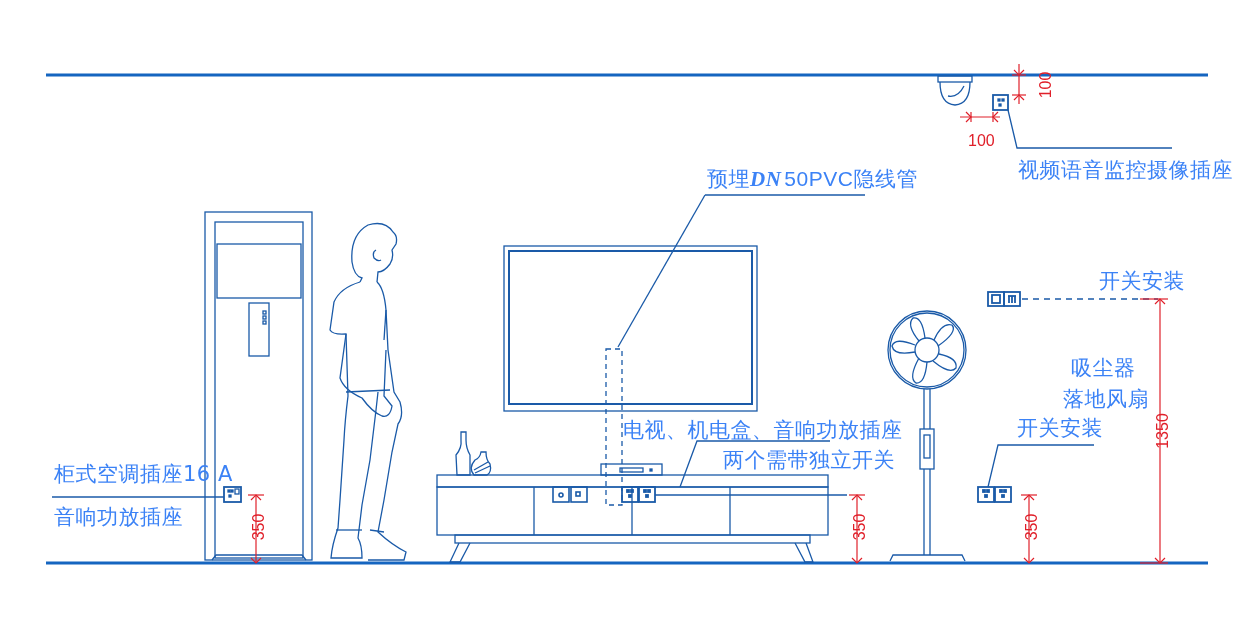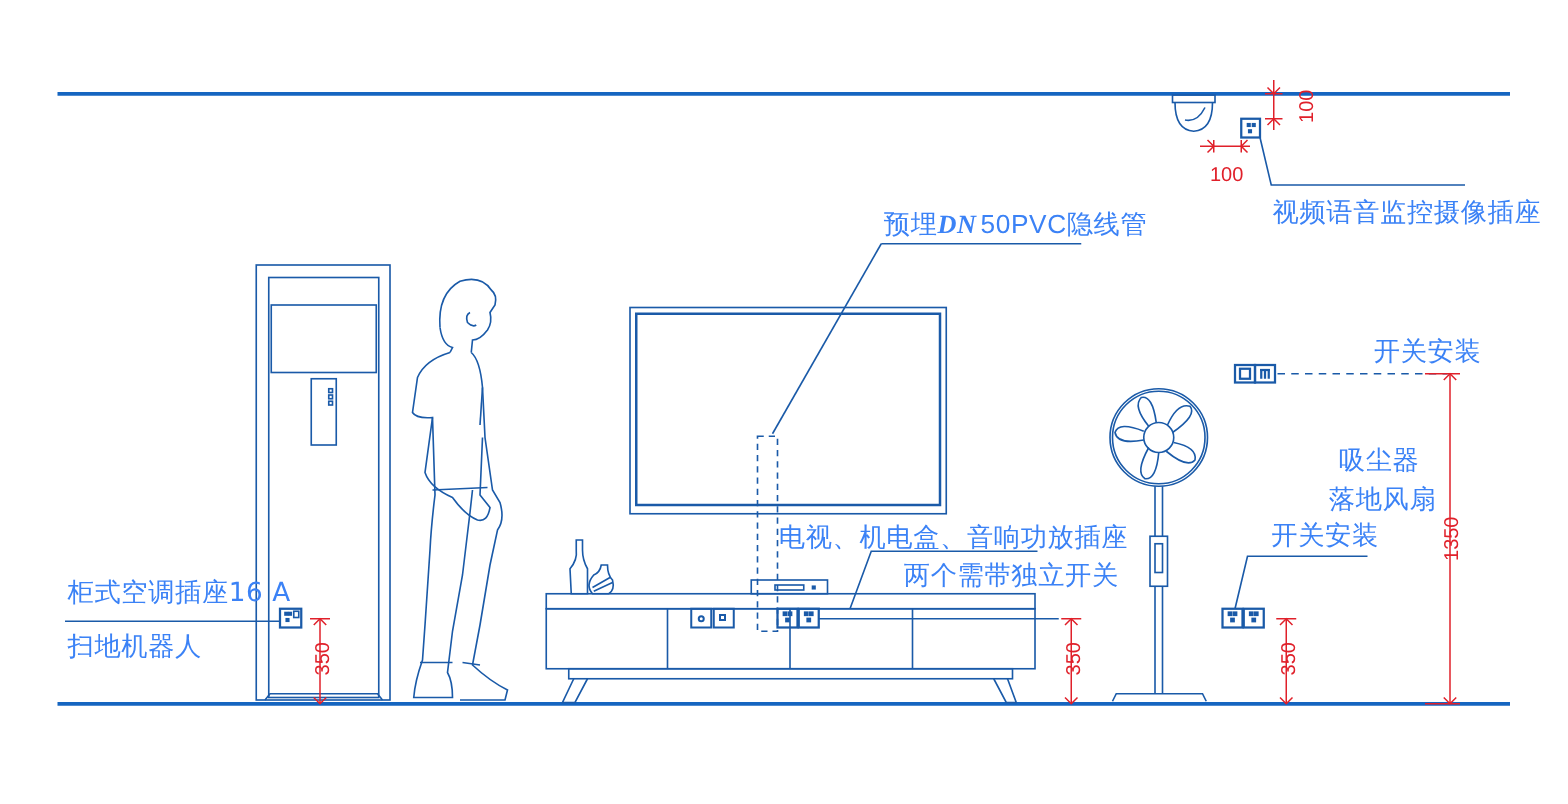--- a/index.html
+++ b/index.html
@@ -197,21 +197,21 @@
 <div class="lbl" style="left:1018px; top:156px;">视频语音监控摄像插座</div>
 
 <div class="lbl" style="left:707px; top:165px;">
   <span>预埋</span><span class="dn">DN</span><span class="lt" style="margin-left:3px;">50PVC隐线管</span>
 </div>
 
 <div class="lbl" style="left:623px; top:416px;text-align:right;">电视、机电盒、音响功放插座</div>
 <div class="lbl" style="left:700px; top:446px;margin-left:23px;">两个需带独立开关</div>
 
 <div class="lbl" style="left:54px; top:460px;">柜式空调插座16 A</div>
-<div class="lbl" style="left:54px; top:503px;">扫地机器人</div>
+<div class="lbl" style="left:54px; top:503px;">音响功放插座</div>
 
 <div class="lbl" style="left:1099px; top:267px;text-align:right;">开关安装</div>
 
 <div class="lbl" style="left:1071px; top:354px;">吸尘器</div>
 <div class="lbl" style="left:1017px; top:385px;margin-left:46px;">落地风扇</div>
 <div class="lbl" style="left:1017px; top:414px;">开关安装</div>
 
 <div class="dim rot" style="left:1033px; top:76px;">100</div>
 <div class="dim" style="left:968px; top:132px;">100</div>
 <div class="dim rot" style="left:246px; top:518px;">350</div>

